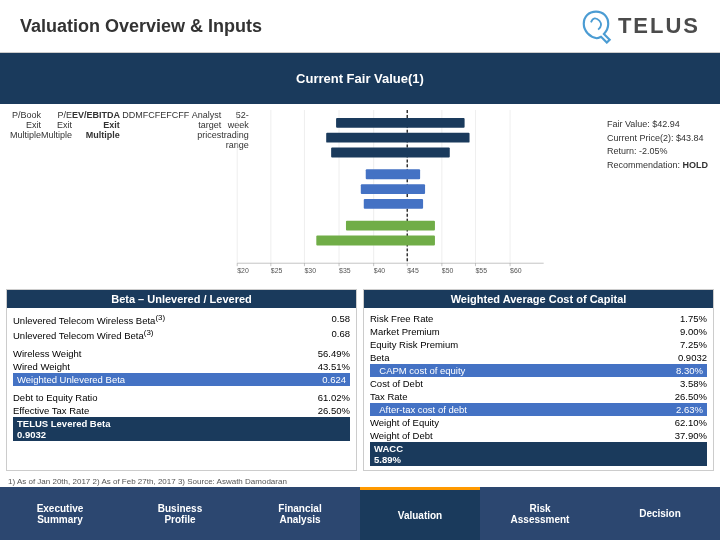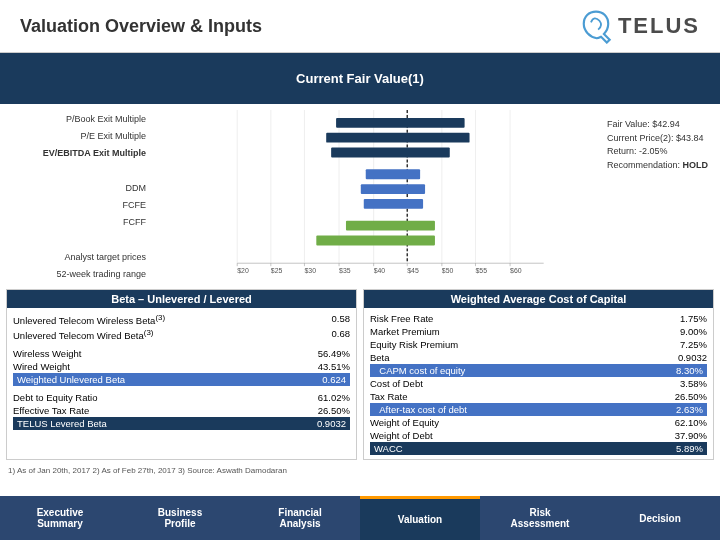--- a/index.html
+++ b/index.html
@@ -56,21 +56,21 @@
     .chart-area {
       background: #fff;
       padding: 6px 10px;
       position: relative;
       height: 185px;
       display: flex;
     }
     .chart-labels {
       width: 140px;
       display: flex;
-      flex-direction: column;
+      flex-direction: row;
       justify-content: space-around;
       font-size: 9px;
       color: #333;
       text-align: right;
       padding-right: 4px;
     }
     .chart-canvas-area {
       flex: 1;
       position: relative;
     }
@@ -118,22 +118,23 @@
       font-size: 9.5px;
     }
     .panel-row {
       display: flex;
       justify-content: space-between;
       padding: 1px 0;
     }
     .panel-row.highlighted {
       background: #1a3a5c;
       color: #fff;
-      font-weight: normal;
+      font-weight: bold;
       padding: 1px 4px;
+      flex-direction: column;
     }
     .panel-row.highlight-blue {
       background: #4472c4;
       color: #fff;
       padding: 1px 4px;
     }
     .spacer-row {
       height: 5px;
     }
     .indent {
@@ -154,21 +155,21 @@
       margin-top: 4px;
     }
 
     
     .bottom-tabs {
       display: flex;
       position: absolute;
       bottom: 0;
       left: 0;
       right: 0;
-      height: 44px;
+      height: 53px;
     }
     .tab {
       flex: 1;
       display: flex;
       align-items: center;
       justify-content: center;
       text-align: center;
       font-size: 10px;
       font-weight: bold;
       padding: 2px 4px;

